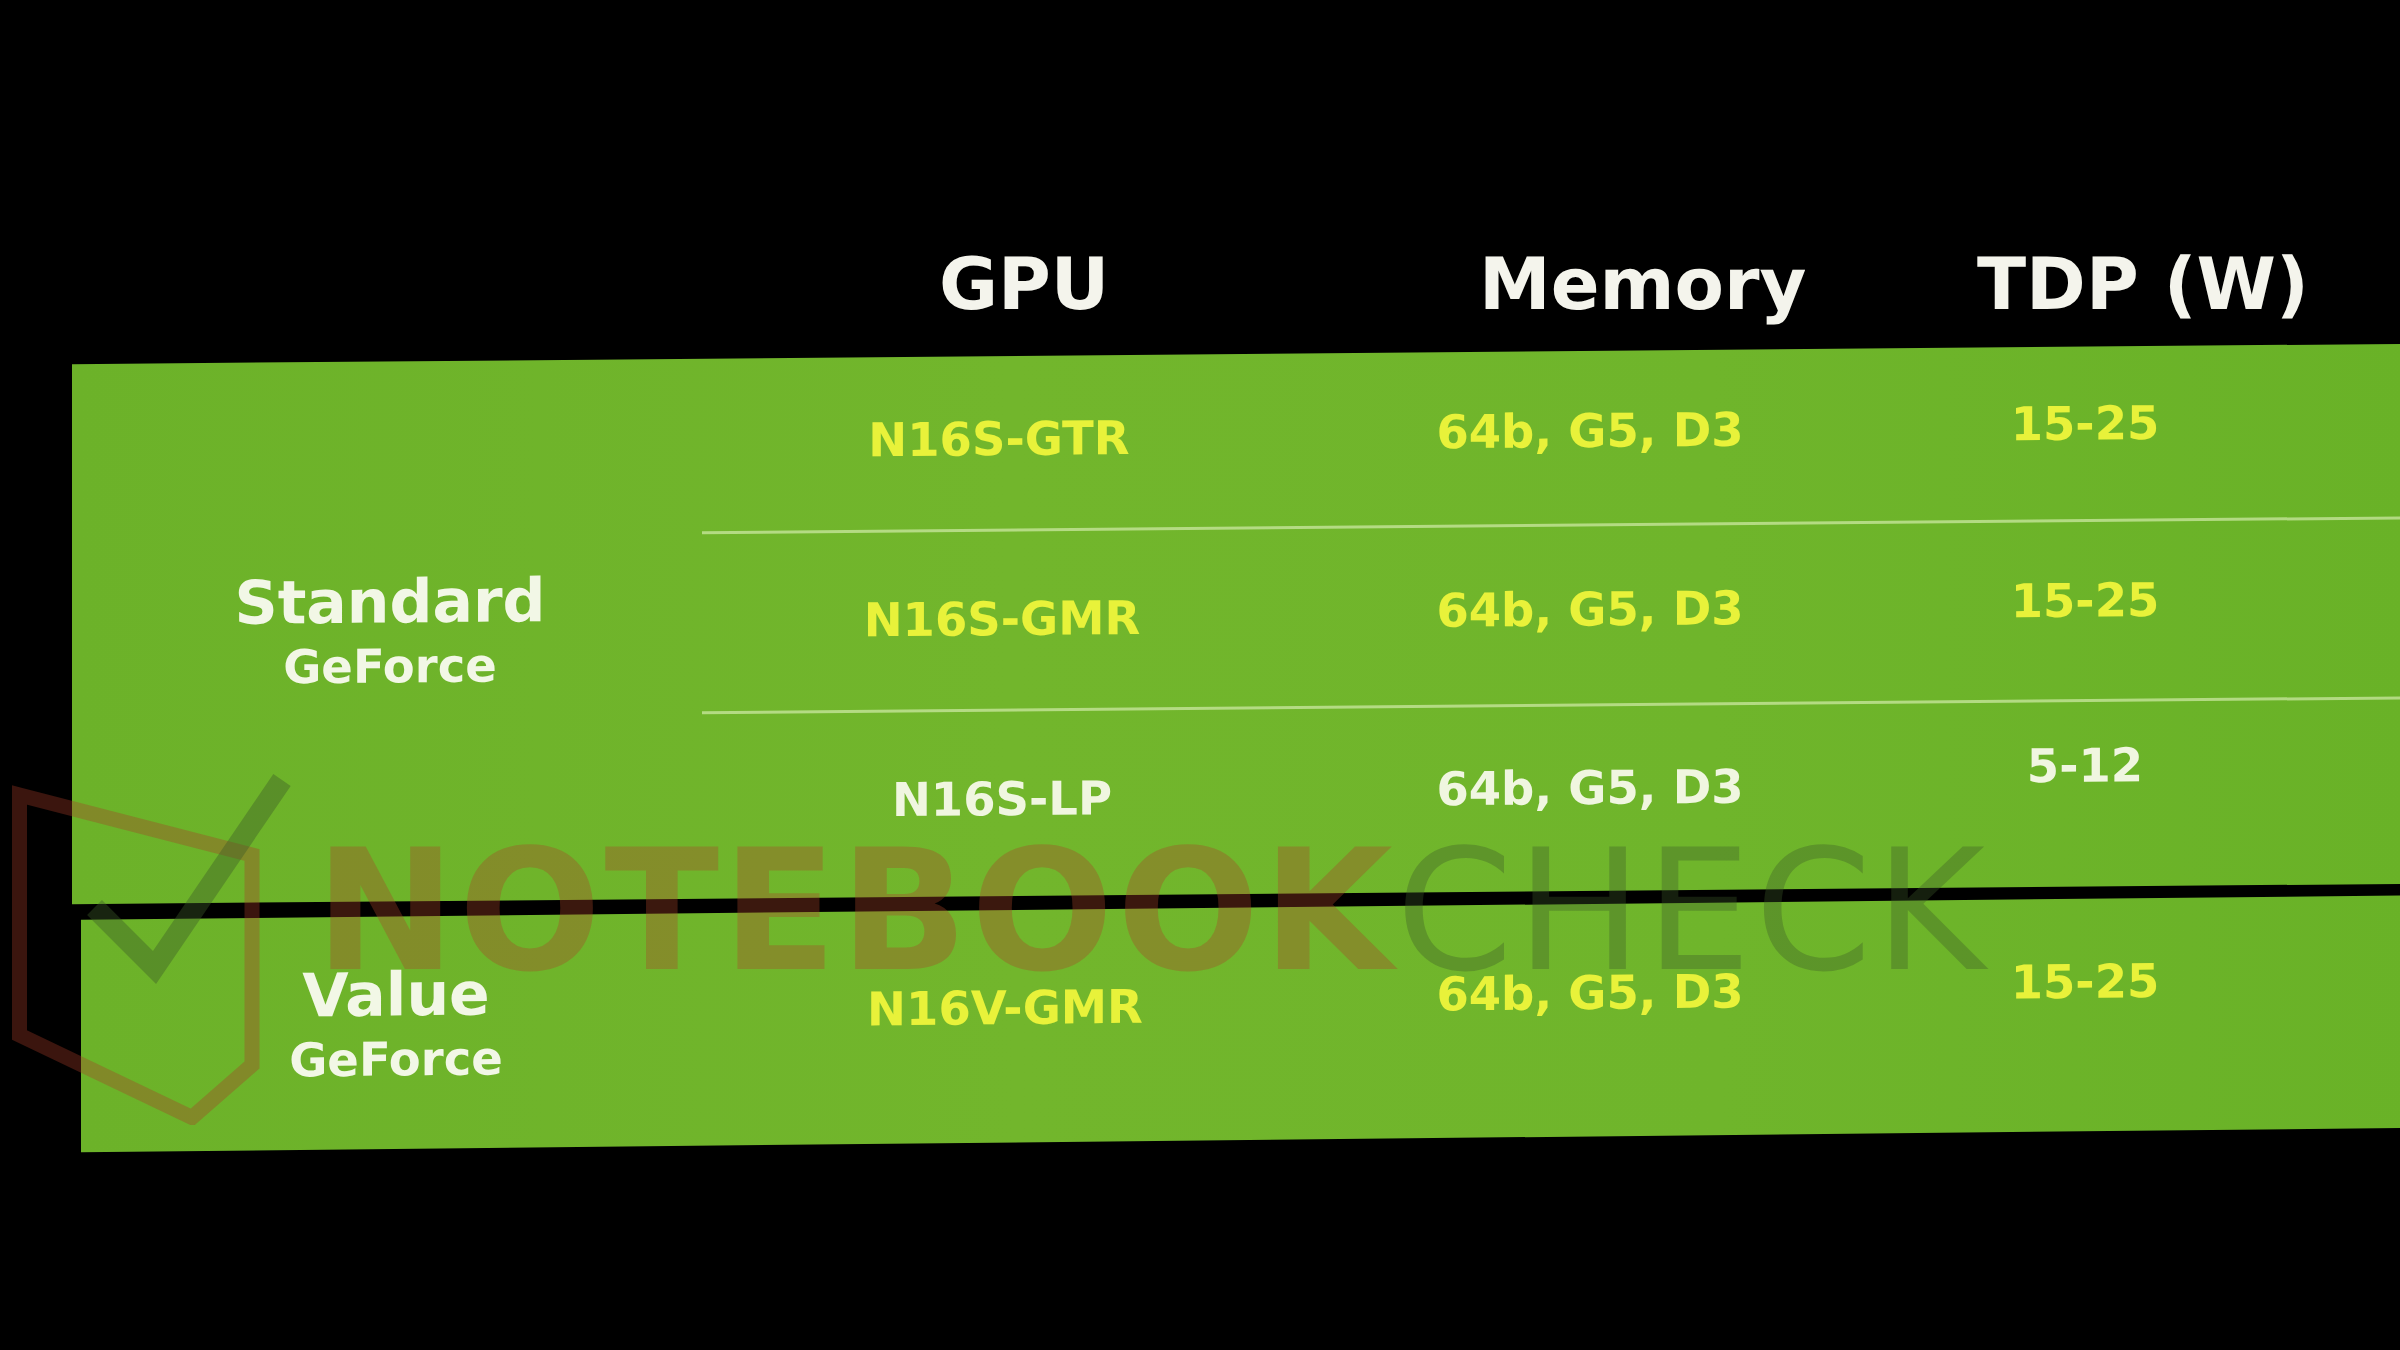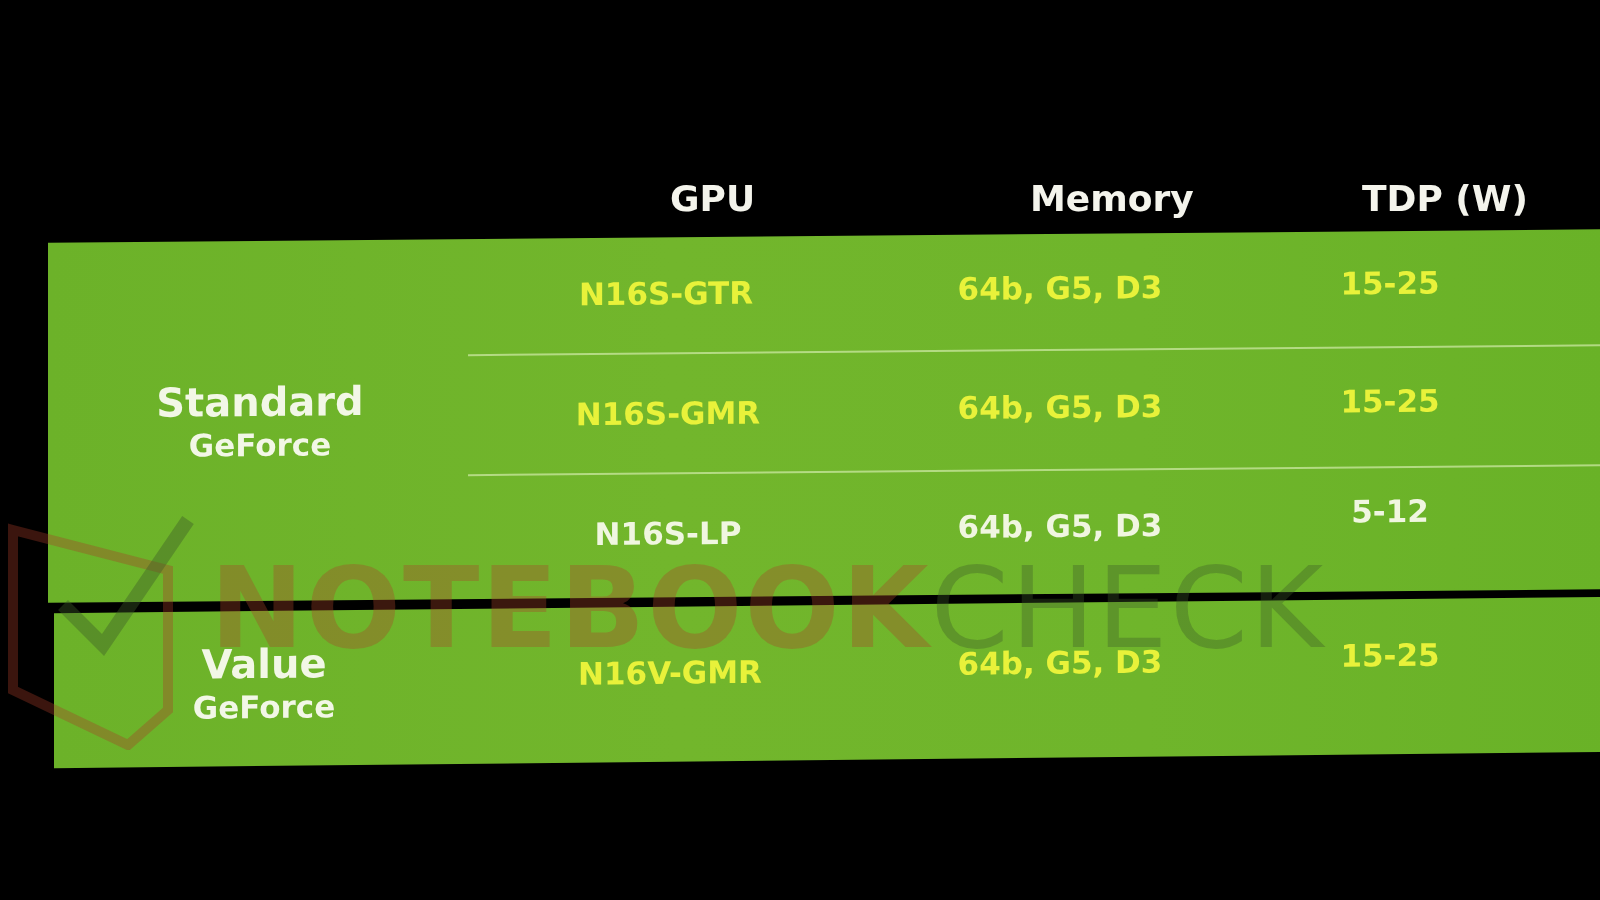--- a/index.html
+++ b/index.html
@@ -1,18 +1,18 @@
 <!DOCTYPE html>
 <html><head>
 <meta charset="utf-8">
 <style>
   html, body { margin:0; padding:0; }
   body { width:1600px; height:900px; background:#000; position:relative; overflow:hidden;
          font-family:"DejaVu Sans", sans-serif; }
-  .hdr { position:absolute; top:178px; color:#f4f4ec; font-weight:bold; font-size:36px;margin-left:44px; }
+  .hdr { position:absolute; top:162px; color:#f4f4ec; font-weight:bold; font-size:48px; }
   .panel { position:absolute; background:linear-gradient(90deg,#6cb229 0%,#72b62c 40%,#6fb52b 70%,#69b227 100%); }
   .p1 { left:48px; top:236px; width:1560px; height:360px; transform:skewY(-0.5deg); }
   .p2 { left:54px; top:605px; width:1560px; height:155px; transform:skewY(-0.6deg); }
   .cell { position:absolute; font-weight:bold; font-size:31px; color:#e8f23a; transform:translateX(-50%); white-space:nowrap; }
   .w { color:#f0f6e0; }
   .rule { position:absolute; height:2px; background:rgba(210,235,170,0.7); }
   .cat { position:absolute; color:#f2f7e6; font-weight:bold; text-align:center; transform:translateX(-50%); }
   .cat .t { font-size:40px; display:block; }
   .cat .s { font-size:31px; display:block; margin-top:2px; }
   .wm { position:absolute; left:210px; top:543px; font-size:112px; font-weight:bold; letter-spacing:2px; white-space:nowrap; }

